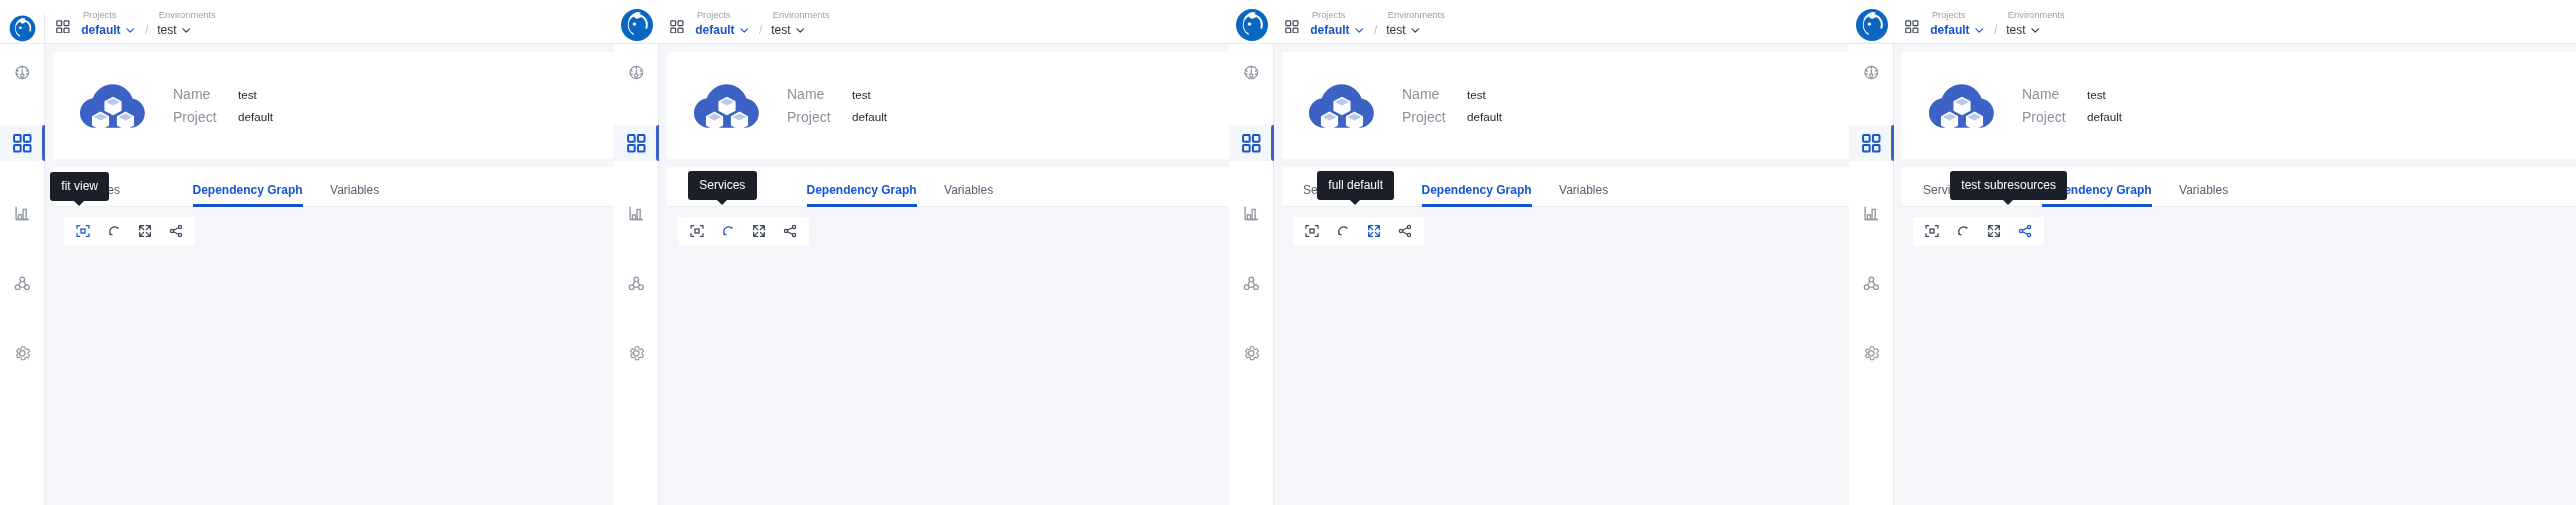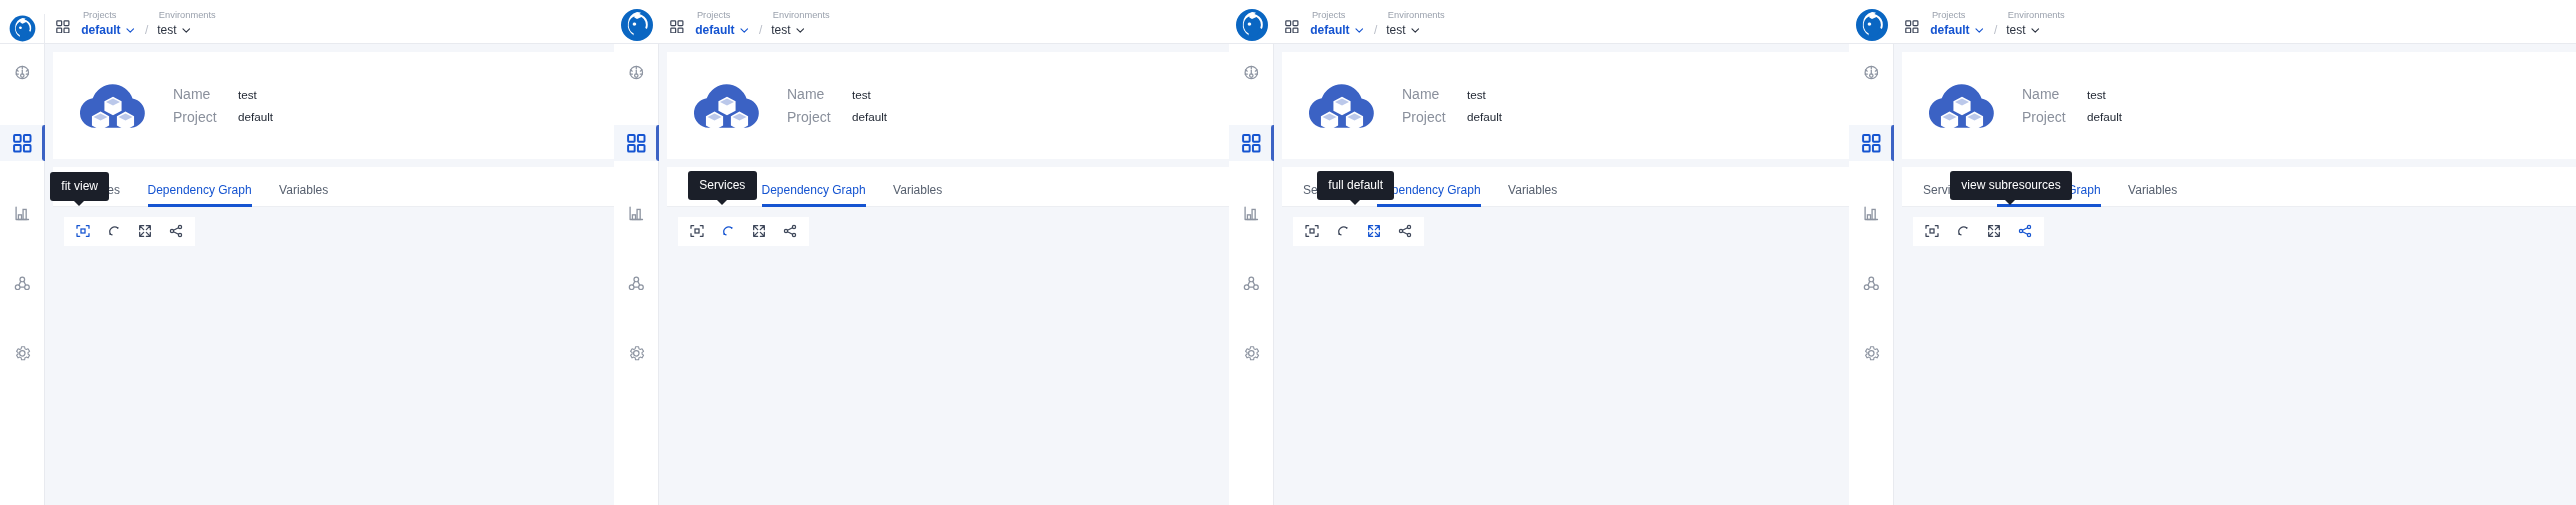--- a/index.html
+++ b/index.html
@@ -117,21 +117,21 @@
     display: flex; align-items: flex-end;
     padding: 11.3px 0 0 21px;
     gap: 27.5px;
     border-bottom: 0.8px solid #eceef2;
     height: 40px;
   }
   .tab {
     font-size: 12px; color: #57606f;
     padding-bottom: 9px; position: relative; white-space: nowrap;
   }
-  .tab.active { color: #1554d1; font-weight: normal; }
+  .tab.active { color: #1554d1; font-weight: bold; margin-left: 45px; }
   .tab.active::after {
     content: ""; position: absolute; left: 0; right: 0; bottom: -0.8px;
     height: 2.4px; background: #1554d1;
   }
   .graph-area {
     position: absolute; top: 40px; left: 0; right: 0; bottom: 0;
     background: #f4f6fa;
     padding: 9.7px 0 0 11.3px;
   }
   .gtoolbar {
@@ -745,17 +745,17 @@
                   <circle cx="18" cy="18" r="2.4" fill="none" stroke="currentColor" stroke-width="1.9"></circle>
                   <circle cx="6" cy="12" r="2.4" fill="none" stroke="currentColor" stroke-width="1.9"></circle>
                   <path d="M8.3 10.9 15.7 7.1M8.3 13.1l7.4 3.8" stroke="currentColor" stroke-width="1.9" stroke-linecap="round"></path>
                 </svg>
             </div>
           </div>
         </div>
       </div>
     </div>
 
-    <div class="tip" style="left:101px; top:171px;">view subresources</div>
+    <div class="tip" style="left:101px; top:171px;">test subresources</div>
   </div>
 
 </div>
 
 
 </body></html>

